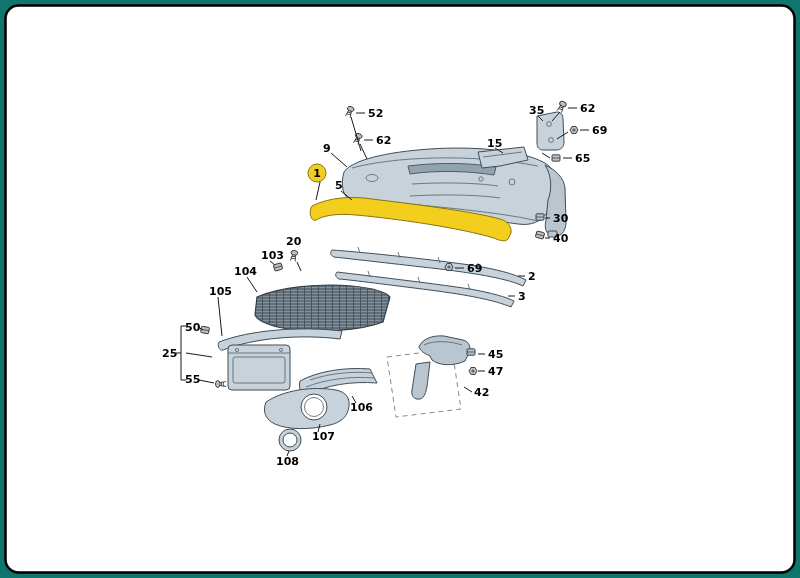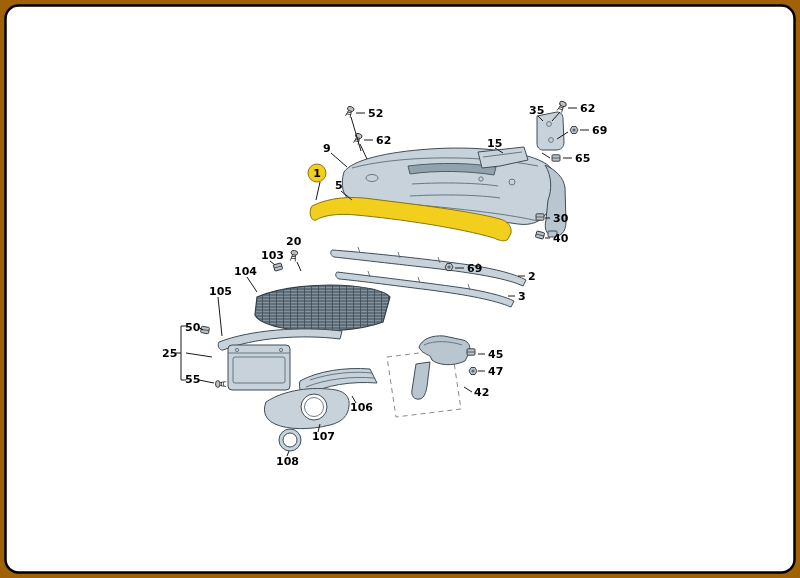--- a/index.html
+++ b/index.html
@@ -1,16 +1,16 @@
 <!DOCTYPE html>
 <html><head>
 <meta charset="utf-8">
 <style>
   html,body{margin:0;padding:0;background:#ffffff;}
-  .frame{position:relative;width:800px;height:578px;background:#a16207;}
+  .frame{position:relative;width:800px;height:578px;background:#0f766e;}
   svg{display:block;}
   .part{fill:#c8d2da;stroke:#3f4e59;stroke-width:1;}
   .part2{fill:#b9c5cf;stroke:#3f4e59;stroke-width:1;}
   .detail{stroke:#5c6d79;fill:none;stroke-width:0.9;}
   .darkfill{fill:#93a3ae;stroke:#44525e;stroke-width:0.9;}
   .leader{stroke:#1a1a1a;stroke-width:1;fill:none;}
   .dashed{stroke:#8a8a8a;stroke-width:1;fill:none;stroke-dasharray:5 4;}
   .callout{font:bold 11px "DejaVu Sans",sans-serif;fill:#000;}
   .fastener{fill:#b7c2cb;stroke:#333;stroke-width:0.9;}
   .meshbase{fill:#84939e;stroke:#2f3b44;stroke-width:1.2;}

